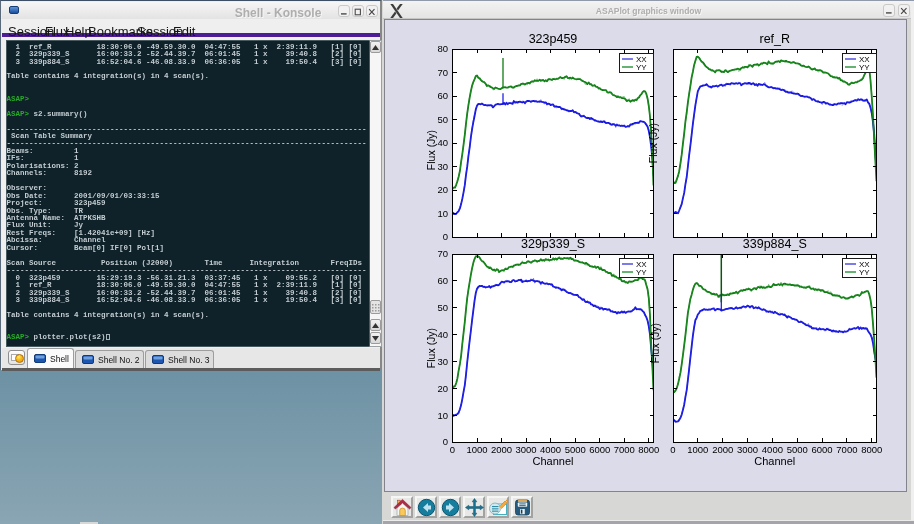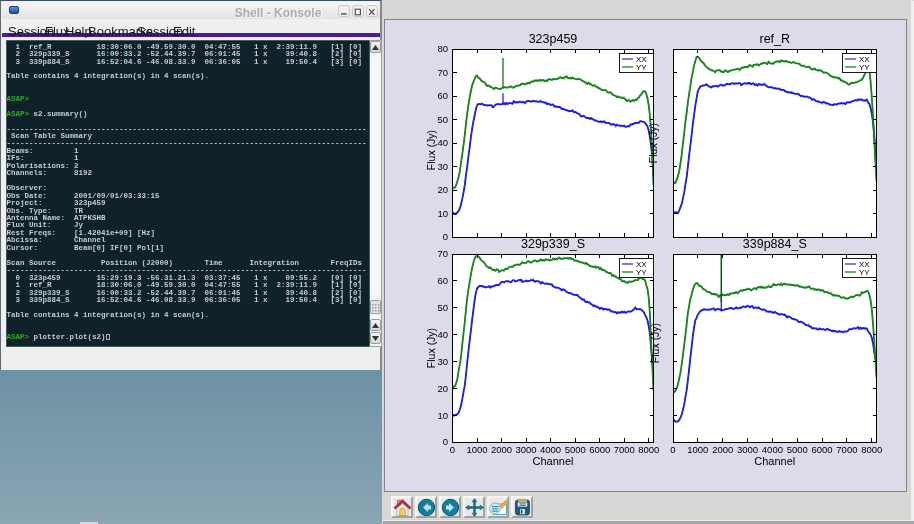--- a/index.html
+++ b/index.html
@@ -133,22 +133,58 @@
             <path d="M3.5 0 L7 5 L0 5 Z" fill="#333"></path>
           </svg>
         </div>
       <div class="sbtn" style="top:291px">
           <svg width="7" height="5">
             <path d="M3.5 5 L7 0 L0 0 Z" fill="#333"></path>
           </svg>
         </div>
     </div>
   </div>
+  <div id="tabbar">
+    <div id="nbtn">
+        <div style="position:absolute;left:2px;top:3px;width:8px;height:7px;background:#fdfdfd;border:1px solid #aaa"></div>
+        <div style="position:absolute;left:5.5px;top:3px;width:9px;height:9px;border-radius:50%;background:radial-gradient(circle at 38% 28%,#ffee66,#f5b81e 45%,#ef9206);border:0.5px solid #b46d04"></div>
+      </div>
+    <div class="tab act" style="left:25px;width:47px"><svg width="12" height="9" viewBox="0 0 12 9" style="margin:0 4px 0 6px;vertical-align:-1px">
+<rect x="0.5" y="0.5" width="11" height="8" rx="1.5" fill="#1c56b0" stroke="#123a78"></rect>
+<rect x="1.5" y="1.5" width="9" height="3" rx="1" fill="#6ea0dd"></rect>
+</svg>Shell</div>
+    <div class="tab" style="left:73px;width:69px"><svg width="12" height="9" viewBox="0 0 12 9" style="margin:0 4px 0 6px;vertical-align:-1px">
+<rect x="0.5" y="0.5" width="11" height="8" rx="1.5" fill="#1c56b0" stroke="#123a78"></rect>
+<rect x="1.5" y="1.5" width="9" height="3" rx="1" fill="#6ea0dd"></rect>
+</svg>Shell No. 2</div>
+    <div class="tab" style="left:143px;width:69px"><svg width="12" height="9" viewBox="0 0 12 9" style="margin:0 4px 0 6px;vertical-align:-1px">
+<rect x="0.5" y="0.5" width="11" height="8" rx="1.5" fill="#1c56b0" stroke="#123a78"></rect>
+<rect x="1.5" y="1.5" width="9" height="3" rx="1" fill="#6ea0dd"></rect>
+</svg>Shell No. 3</div>
+  </div>
 </div>
 <div id="win2">
+  <div id="t2">
+    <div style="position:absolute;left:7px;top:3px"><svg width="13" height="14" viewBox="0 0 13 14">
+<path d="M0.3 0 L3.0 0 L12.7 14 L10.0 14 Z" fill="#3c3c3c"></path>
+<path d="M12.7 0 L10.0 0 L6.6 4.6 L8.0 6.6 Z" fill="#3c3c3c"></path>
+<path d="M0.3 14 L3.0 14 L6.4 9.4 L5.0 7.4 Z" fill="#3c3c3c"></path>
+</svg></div>
+    <div class="ttl">ASAPlot graphics window</div>
+    <div class="wbtn" style="right:19px;top:3px">
+        <svg width="8" height="8">
+          <rect x="1" y="5.2" width="5.6" height="1.4" fill="#4a4a4a"></rect>
+        </svg>
+      </div>
+    <div class="wbtn" style="right:4px;top:3px">
+        <svg width="8" height="8">
+          <path d="M1.1 1.1 L6.5 6.9 M6.5 1.1 L1.1 6.9" stroke="#4a4a4a" stroke-width="1.2"></path>
+        </svg>
+      </div>
+  </div>
   <div id="canvas"><svg width="520" height="471" viewBox="0 0 520 471">
 <defs>
 <clipPath id="cTL">
             <rect x="67.5" y="29.0" width="201.0" height="188.0"></rect>
           </clipPath>
 <clipPath id="cTR">
             <rect x="288.0" y="29.0" width="203.5" height="188.0"></rect>
           </clipPath>
 <clipPath id="cBL">
             <rect x="67.5" y="234.0" width="201.0" height="188.0"></rect>

